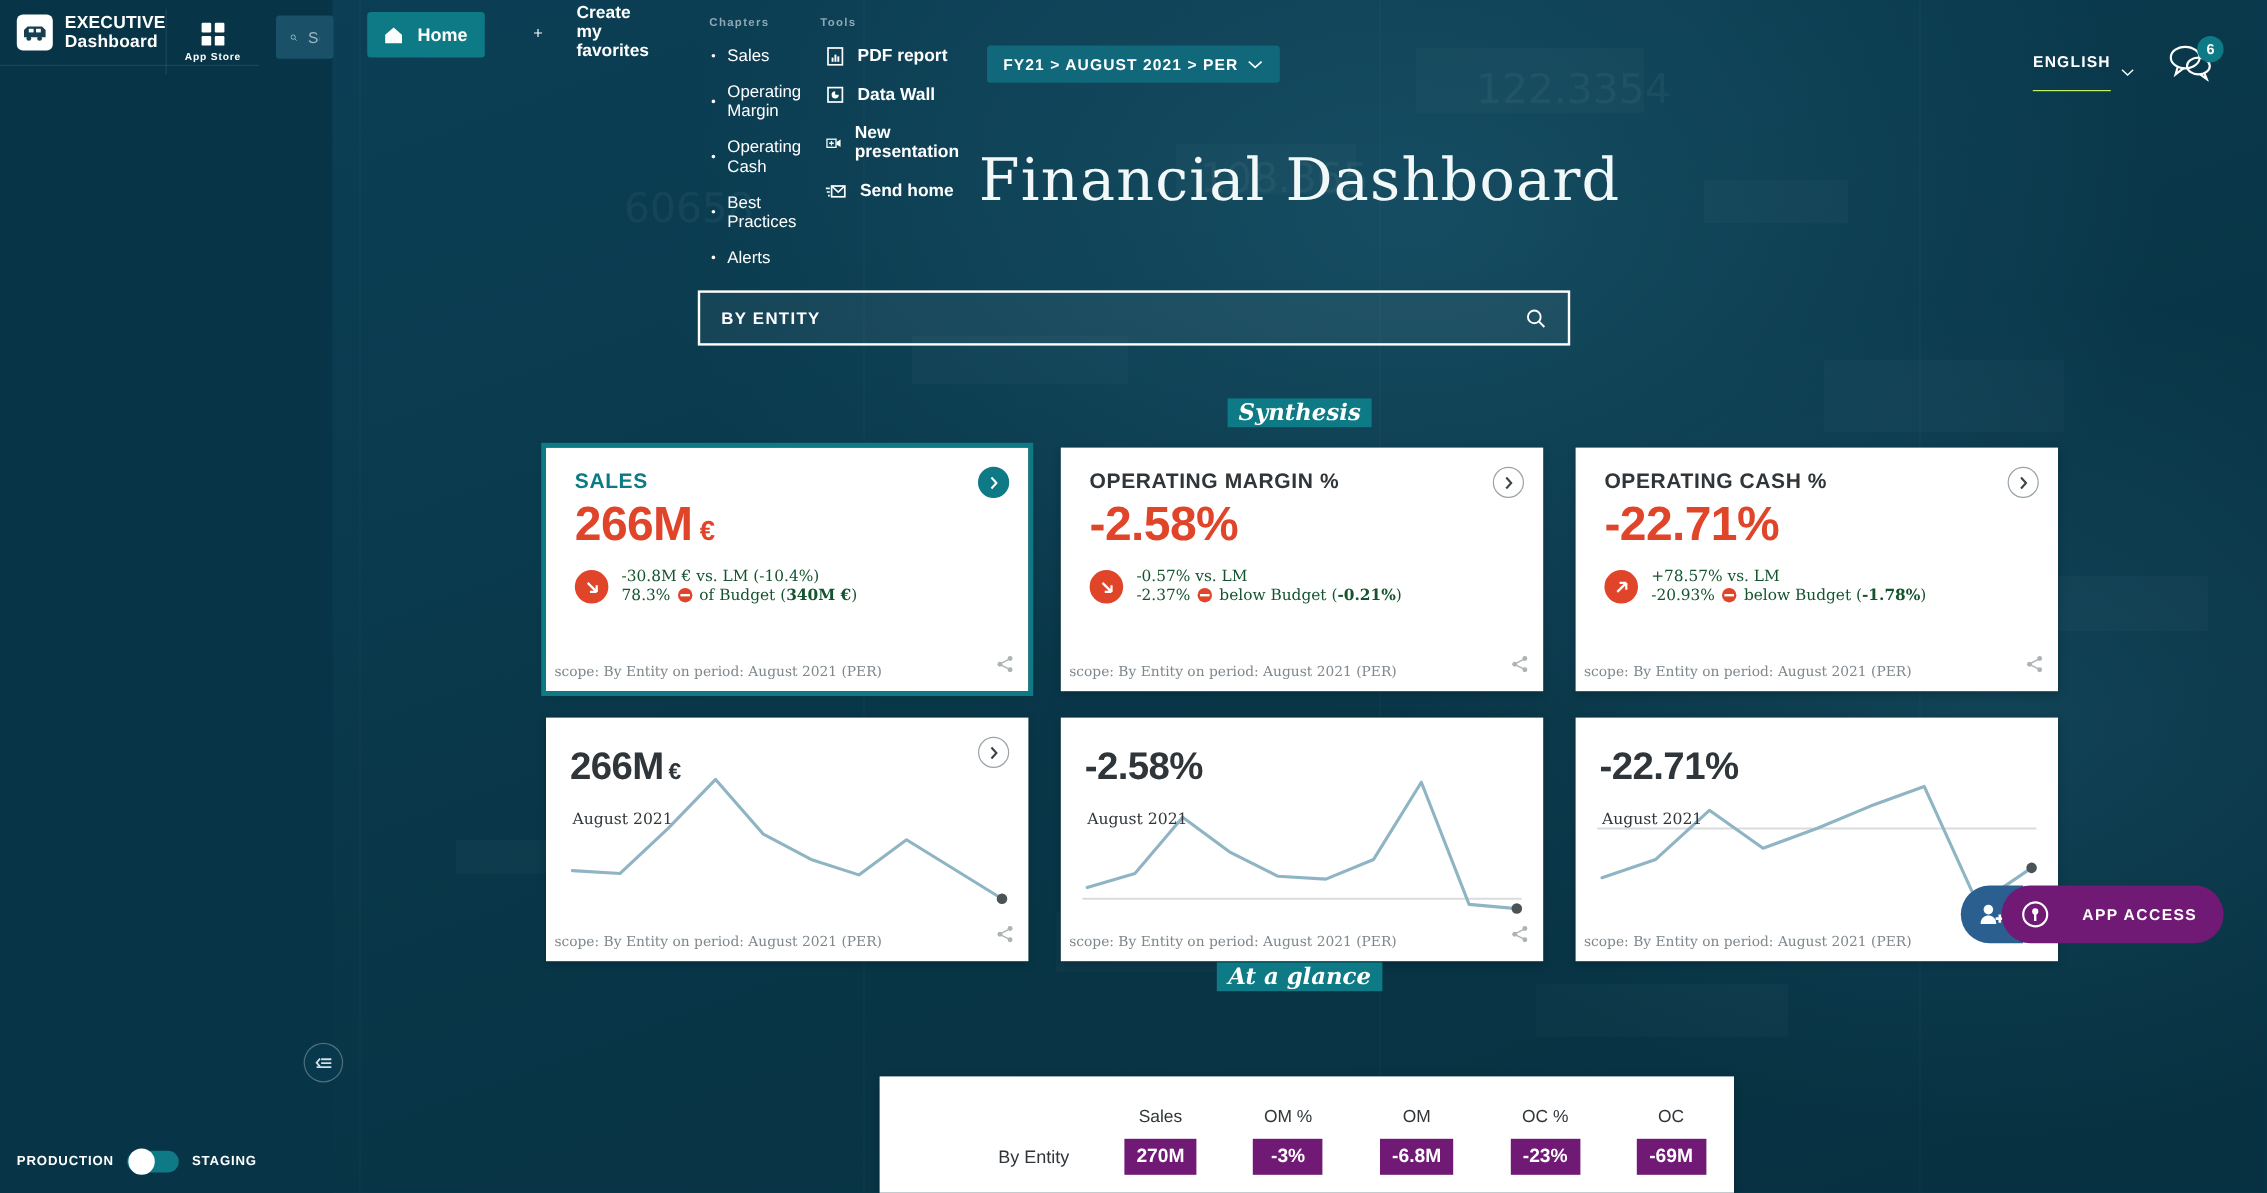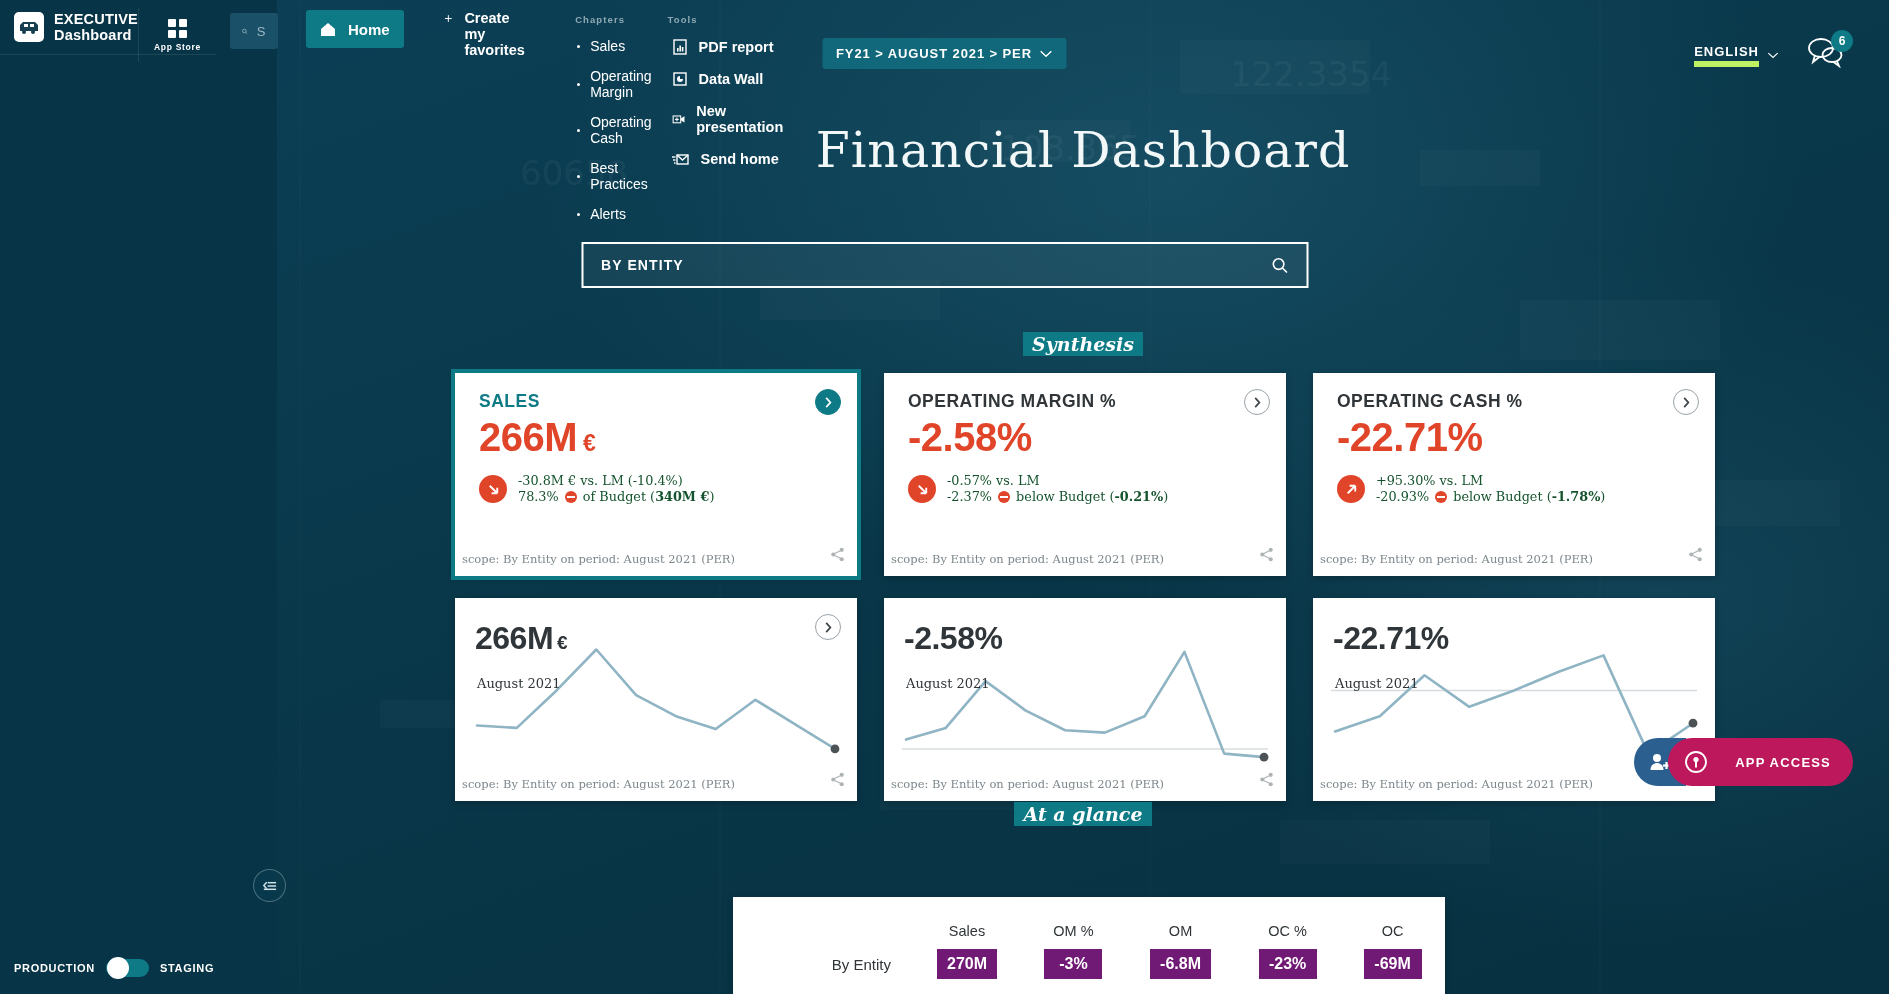--- a/index.html
+++ b/index.html
@@ -62,21 +62,21 @@
 
   .sb-divider { height:1px; background:rgba(255,255,255,.09); }
 
   .nav-home {
     margin:10px 14px 0; height:38px; background:#0d7a85; border-radius:3px;
     display:flex; align-items:center; gap:12px; padding:0 14px;
     font-size:15px; font-weight:bold; cursor:pointer;
   }
   .nav-fav {
     margin:10px 14px 0; height:34px;
-    display:flex; align-items:flex-start; gap:12px; padding:0 12px;
+    display:flex; align-items:center; gap:28px; padding:0 12px;
     font-size:14.5px; font-weight:bold; cursor:pointer;
   }
   .sec-label {
     font-size:9.5px; font-weight:bold; color:#8fa9b4;
     letter-spacing:1.1px; padding:0 0 0 16px; margin-bottom:6px;
   }
   .sb-group { padding:14px 0 12px; }
   .chapter {
     display:flex; align-items:center; gap:10px;
     padding:7px 0 7px 18px; font-size:14px; cursor:pointer;
@@ -114,21 +114,21 @@
     background:#11687a; border-radius:3px; height:31px;
     display:flex; align-items:center; gap:8px; padding:0 14px;
     font-size:13px; font-weight:bold; letter-spacing:.9px; cursor:pointer; z-index:6;
   }
   .lang-sel {
     position:absolute; right:110px; top:44px;
     display:flex; align-items:center; gap:8px; cursor:pointer; z-index:6;
   }
   .lang-sel .txt {
     font-size:13px; font-weight:bold; letter-spacing:1px;
-    border-bottom:6px solid #bef264; padding-bottom:2px;
+    border-bottom:1px solid #bef264; padding-bottom:16px;
   }
   .chat-btn {
     position:absolute; right:38px; top:34px; width:46px; height:40px;
     cursor:pointer; z-index:6;
   }
   .chat-badge {
     position:absolute; right:-2px; top:-4px;
     width:22px; height:22px; border-radius:50%; background:#0d7a85;
     display:flex; align-items:center; justify-content:center;
     font-size:12px; font-weight:bold;
@@ -242,21 +242,21 @@
   
   .app-access {
     position:absolute; right:36px; bottom:208px; height:48px;
     display:flex; align-items:center; z-index:8; cursor:pointer;
   }
   .aa-left {
     width:52px; height:48px; background:#2a5f8f; border-radius:24px 0 0 24px;
     display:flex; align-items:center; justify-content:center;
   }
   .aa-right {
-    height:48px; background:#be185d; border-radius:24px;
+    height:48px; background:#701a75; border-radius:24px;
     display:flex; align-items:center; gap:27px; padding:0 22px 0 16px; margin-left:-18px;text-align:center;
   }
   .aa-lbl { font-size:13px; font-weight:bold; letter-spacing:1.2px; }
 </style>
 </head>
 <body>
 
 <div id="bg"></div>
 <svg id="bgNoise" viewBox="0 0 1889 994" preserveAspectRatio="none">
   <g fill="#ffffff" opacity="0.045">
@@ -544,21 +544,21 @@
   <div class="kpi-value">
     <span>-22.71%</span><span class="cur"></span>
   </div>
   <div class="kpi-delta">
     <span class="arrow-circle">
       <svg width="15" height="15" viewBox="0 0 16 16">
           <path d="M4 12 L12 4 M12 4 L6 4 M12 4 L12 10" fill="none" stroke="#fff" stroke-width="2"></path>
         </svg>
     </span>
     <span class="delta-lines">
-      <span>+95.30% vs. LM</span><br>
+      <span>+78.57% vs. LM</span><br>
       <span>-20.93% </span><span class="no-icon"></span><span> below Budget (</span><span class="b">-1.78%</span><span>)</span>
     </span>
   </div>
   <div class="card-scope">scope: By Entity on period: August 2021 (PER)</div>
   <span class="share-btn">
     <svg width="15" height="15" viewBox="0 0 16 16">
         <circle cx="12.5" cy="3" r="2.2" fill="#6b7579"></circle>
         <circle cx="3.5" cy="8" r="2.2" fill="#6b7579"></circle>
         <circle cx="12.5" cy="13" r="2.2" fill="#6b7579"></circle>
         <line x1="5" y1="7" x2="11" y2="4" stroke="#6b7579" stroke-width="1.3"></line>

